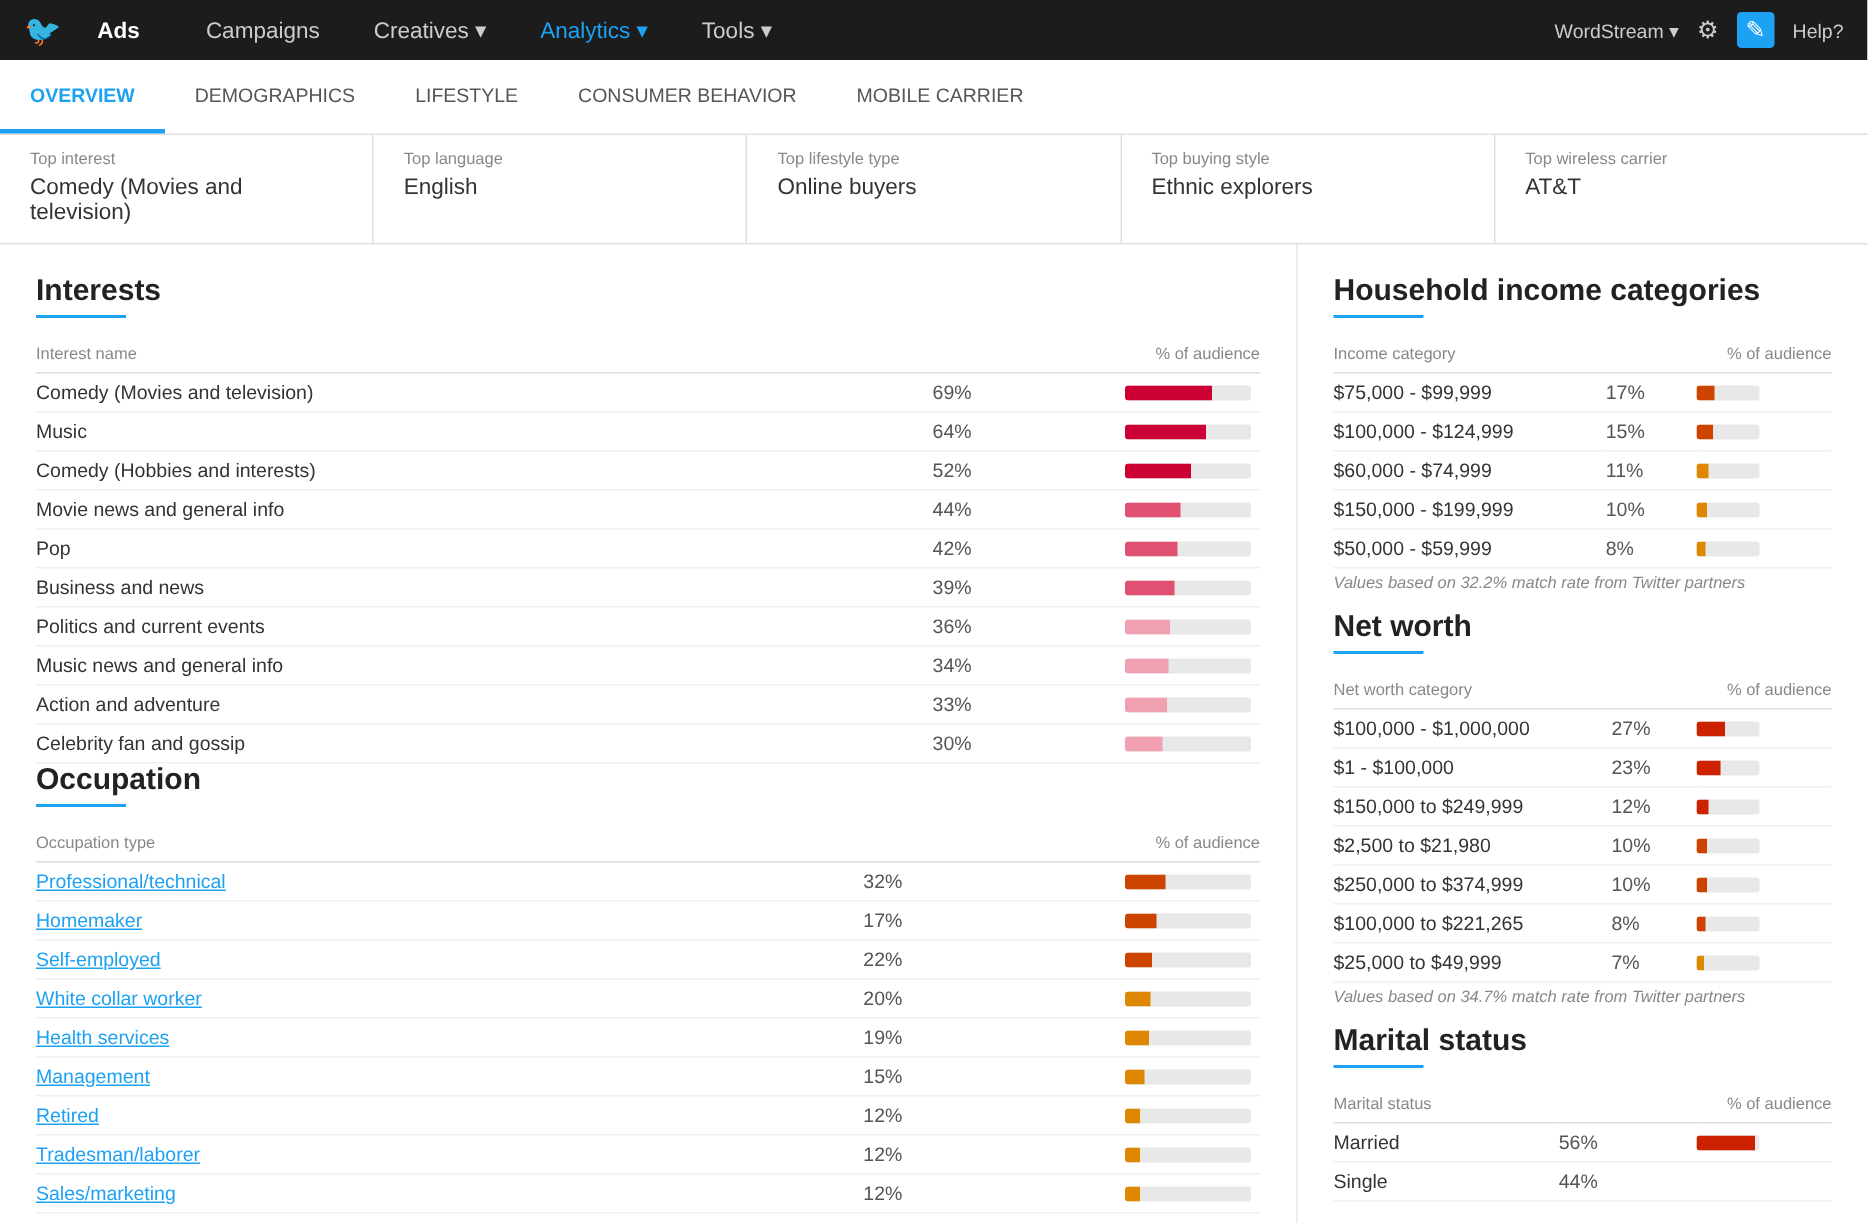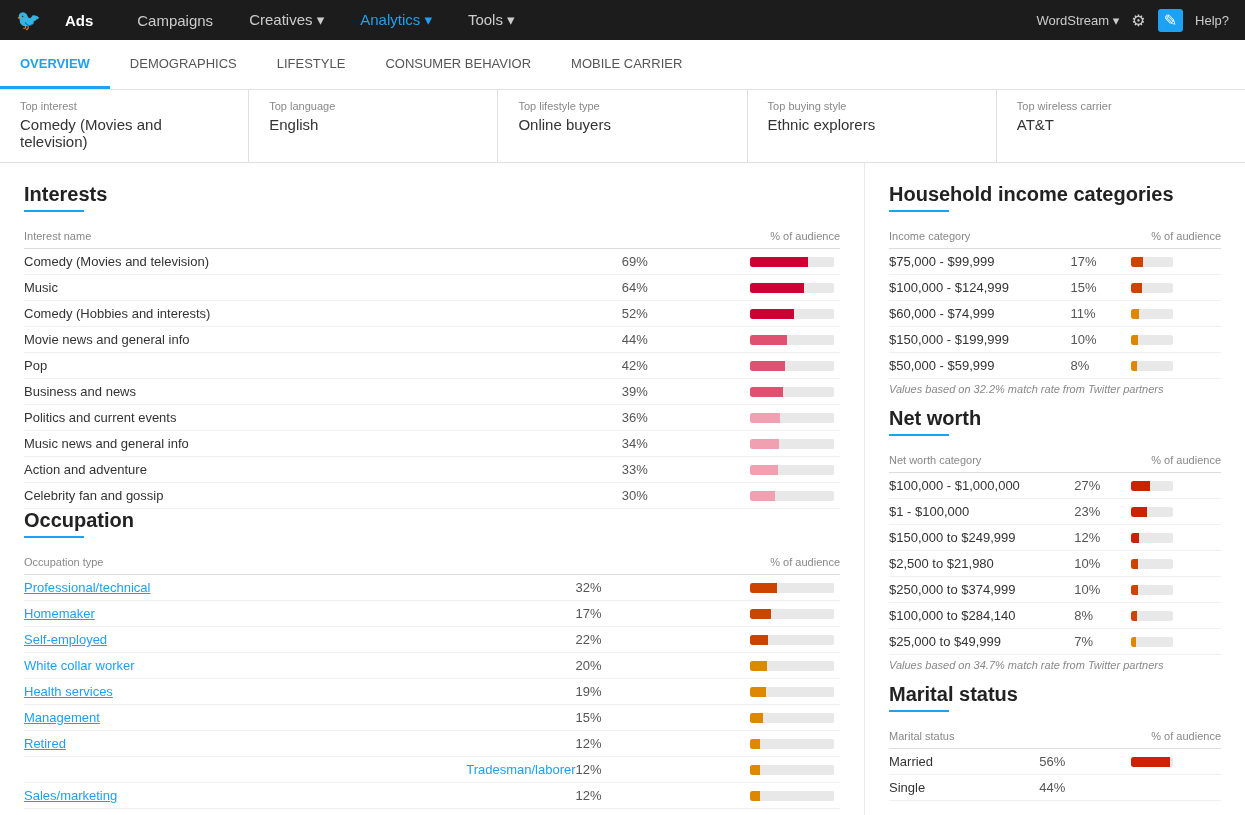--- a/index.html
+++ b/index.html
@@ -337,21 +337,21 @@
           <tr>
       <td style="color:#1da1f2;cursor:pointer;text-decoration:underline;">Self-employed</td>
       <td class="pct">22%</td>
       <td class="bar-cell">
         <div class="bar-wrap">
           <div class="bar-fill" style="width:18px;background:#cc4400;"></div>
         </div>
       </td>
     </tr>
           <tr>
-      <td style="color:#1da1f2;cursor:pointer;">White collar worker</td>
+      <td style="color:#1da1f2;cursor:pointer;text-decoration:underline;">White collar worker</td>
       <td class="pct">20%</td>
       <td class="bar-cell">
         <div class="bar-wrap">
           <div class="bar-fill" style="width:17px;background:#dd8800;"></div>
         </div>
       </td>
     </tr>
           <tr>
       <td style="color:#1da1f2;cursor:pointer;text-decoration:underline;">Health services</td>
       <td class="pct">19%</td>
@@ -373,21 +373,21 @@
           <tr>
       <td style="color:#1da1f2;cursor:pointer;text-decoration:underline;">Retired</td>
       <td class="pct">12%</td>
       <td class="bar-cell">
         <div class="bar-wrap">
           <div class="bar-fill" style="width:10px;background:#dd8800;"></div>
         </div>
       </td>
     </tr>
           <tr>
-      <td style="color:#1da1f2;cursor:pointer;text-align:right;">Tradesman/laborer</td>
+      <td style="color:#1da1f2;cursor:pointer;text-decoration:underline;">Tradesman/laborer</td>
       <td class="pct">12%</td>
       <td class="bar-cell">
         <div class="bar-wrap">
           <div class="bar-fill" style="width:10px;background:#dd8800;"></div>
         </div>
       </td>
     </tr>
           <tr>
       <td style="color:#1da1f2;cursor:pointer;text-decoration:underline;">Sales/marketing</td>
       <td class="pct">12%</td>
@@ -512,21 +512,21 @@
           <tr>
       <td>$250,000 to $374,999</td>
       <td class="pct">10%</td>
       <td class="bar-cell">
         <div class="right-bar-wrap">
           <div class="right-bar-fill" style="width:7px;background:#cc4400;"></div>
         </div>
       </td>
     </tr>
           <tr>
-      <td>$100,000 to $284,140</td>
+      <td>$100,000 to $221,265</td>
       <td class="pct">8%</td>
       <td class="bar-cell">
         <div class="right-bar-wrap">
           <div class="right-bar-fill" style="width:6px;background:#cc4400;"></div>
         </div>
       </td>
     </tr>
           <tr>
       <td>$25,000 to $49,999</td>
       <td class="pct">7%</td>

